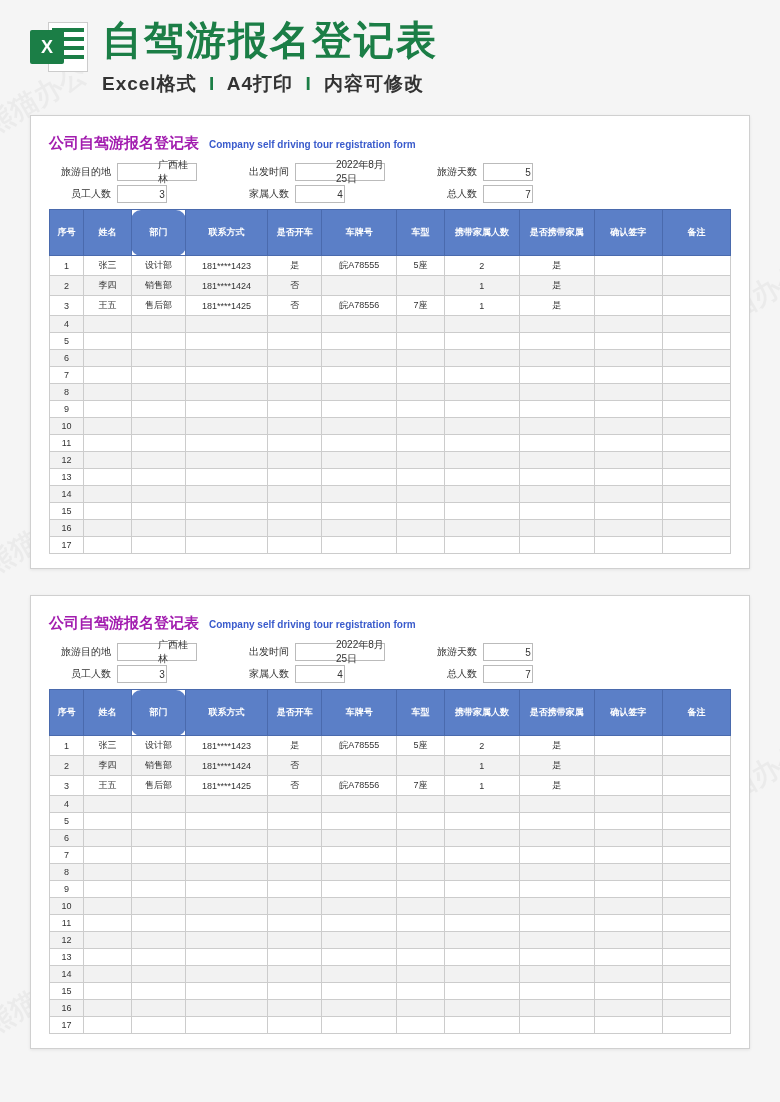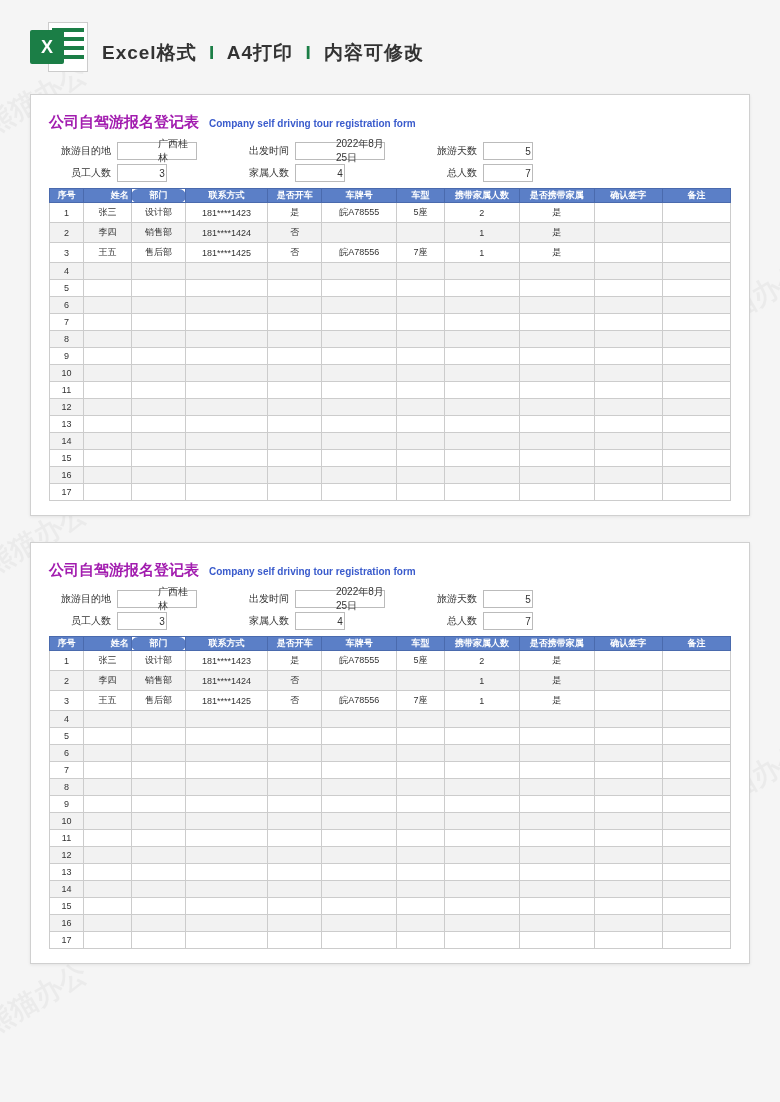--- a/index.html
+++ b/index.html
@@ -69,21 +69,21 @@
     font-size: 40px;
     font-weight: 900;
     color: #1b7e46;
     letter-spacing: 2px;
     line-height: 1.1;
   }
   .sub-title {
     font-size: 19px;
     font-weight: 700;
     color: #333;
-    margin-top: 22px;
+    margin-top: 9px;
     letter-spacing: 1px;
   }
   .sub-title .sep { color: #1b7e46; margin: 0 6px; }
   .page-area {
     padding: 8px 30px 25px 30px;
     position: relative;
     z-index: 1;
   }
   .sheet-block {
     background: #fff;
@@ -136,38 +136,38 @@
     width: 100%;
     border-collapse: collapse;
     font-size: 9px;
     margin-top: 6px;
     table-layout: fixed;
   }
   table.data th {
     background: #5b7fc7;
     color: #fff;
     font-weight: 600;
-    padding: 0 2px;
+    padding: 16px 2px;
     border: 1px solid #4a6aad;
     font-size: 9px;
   }
   table.data td {
     border: 1px solid #ccc;
     padding: 3px 2px;
     text-align: center;
     height: 17px;
     color: #333;
   }
   table.data tr:nth-child(even) td {
     background: #f2f2f2;
   }
   table.data tr:nth-child(odd) td {
     background: #fff;
   }
-  .col-seq{width:5%;} .col-name{width:7%;text-align:right;} .col-dept{width:8%;border-radius:10px;}
+  .col-seq{width:5%;} .col-name{width:7%;} .col-dept{width:8%;border-radius:10px;}
   .col-phone{width:12%;} .col-drive{width:8%;} .col-plate{width:11%;}
   .col-type{width:7%;} .col-fam{width:11%;} .col-hasfam{width:11%;}
   .col-sign{width:10%;} .col-note{width:10%;}
 </style>
 </head>
 <body>
 
 <div class="watermark" style="top:80px;left:-20px">熊猫办公</div>
 <div class="watermark" style="top:280px;right:-30px">熊猫办公</div>
 <div class="watermark" style="top:520px;left:-20px">熊猫办公</div>
@@ -178,20 +178,21 @@
   <div class="excel-icon">
     <div class="sheet">
       <div class="row"></div>
         <div class="row"></div>
         <div class="row"></div>
         <div class="row"></div>
     </div>
     <div class="badge">X</div>
   </div>
   <div class="header-text">
+    <div class="big-title">自驾游报名登记表</div>
     <div class="sub-title">
       <span>Excel格式</span>
       <span class="sep">I</span>
       <span>A4打印</span>
       <span class="sep">I</span>
       <span>内容可修改</span>
     </div>
   </div>
 </div>
 

